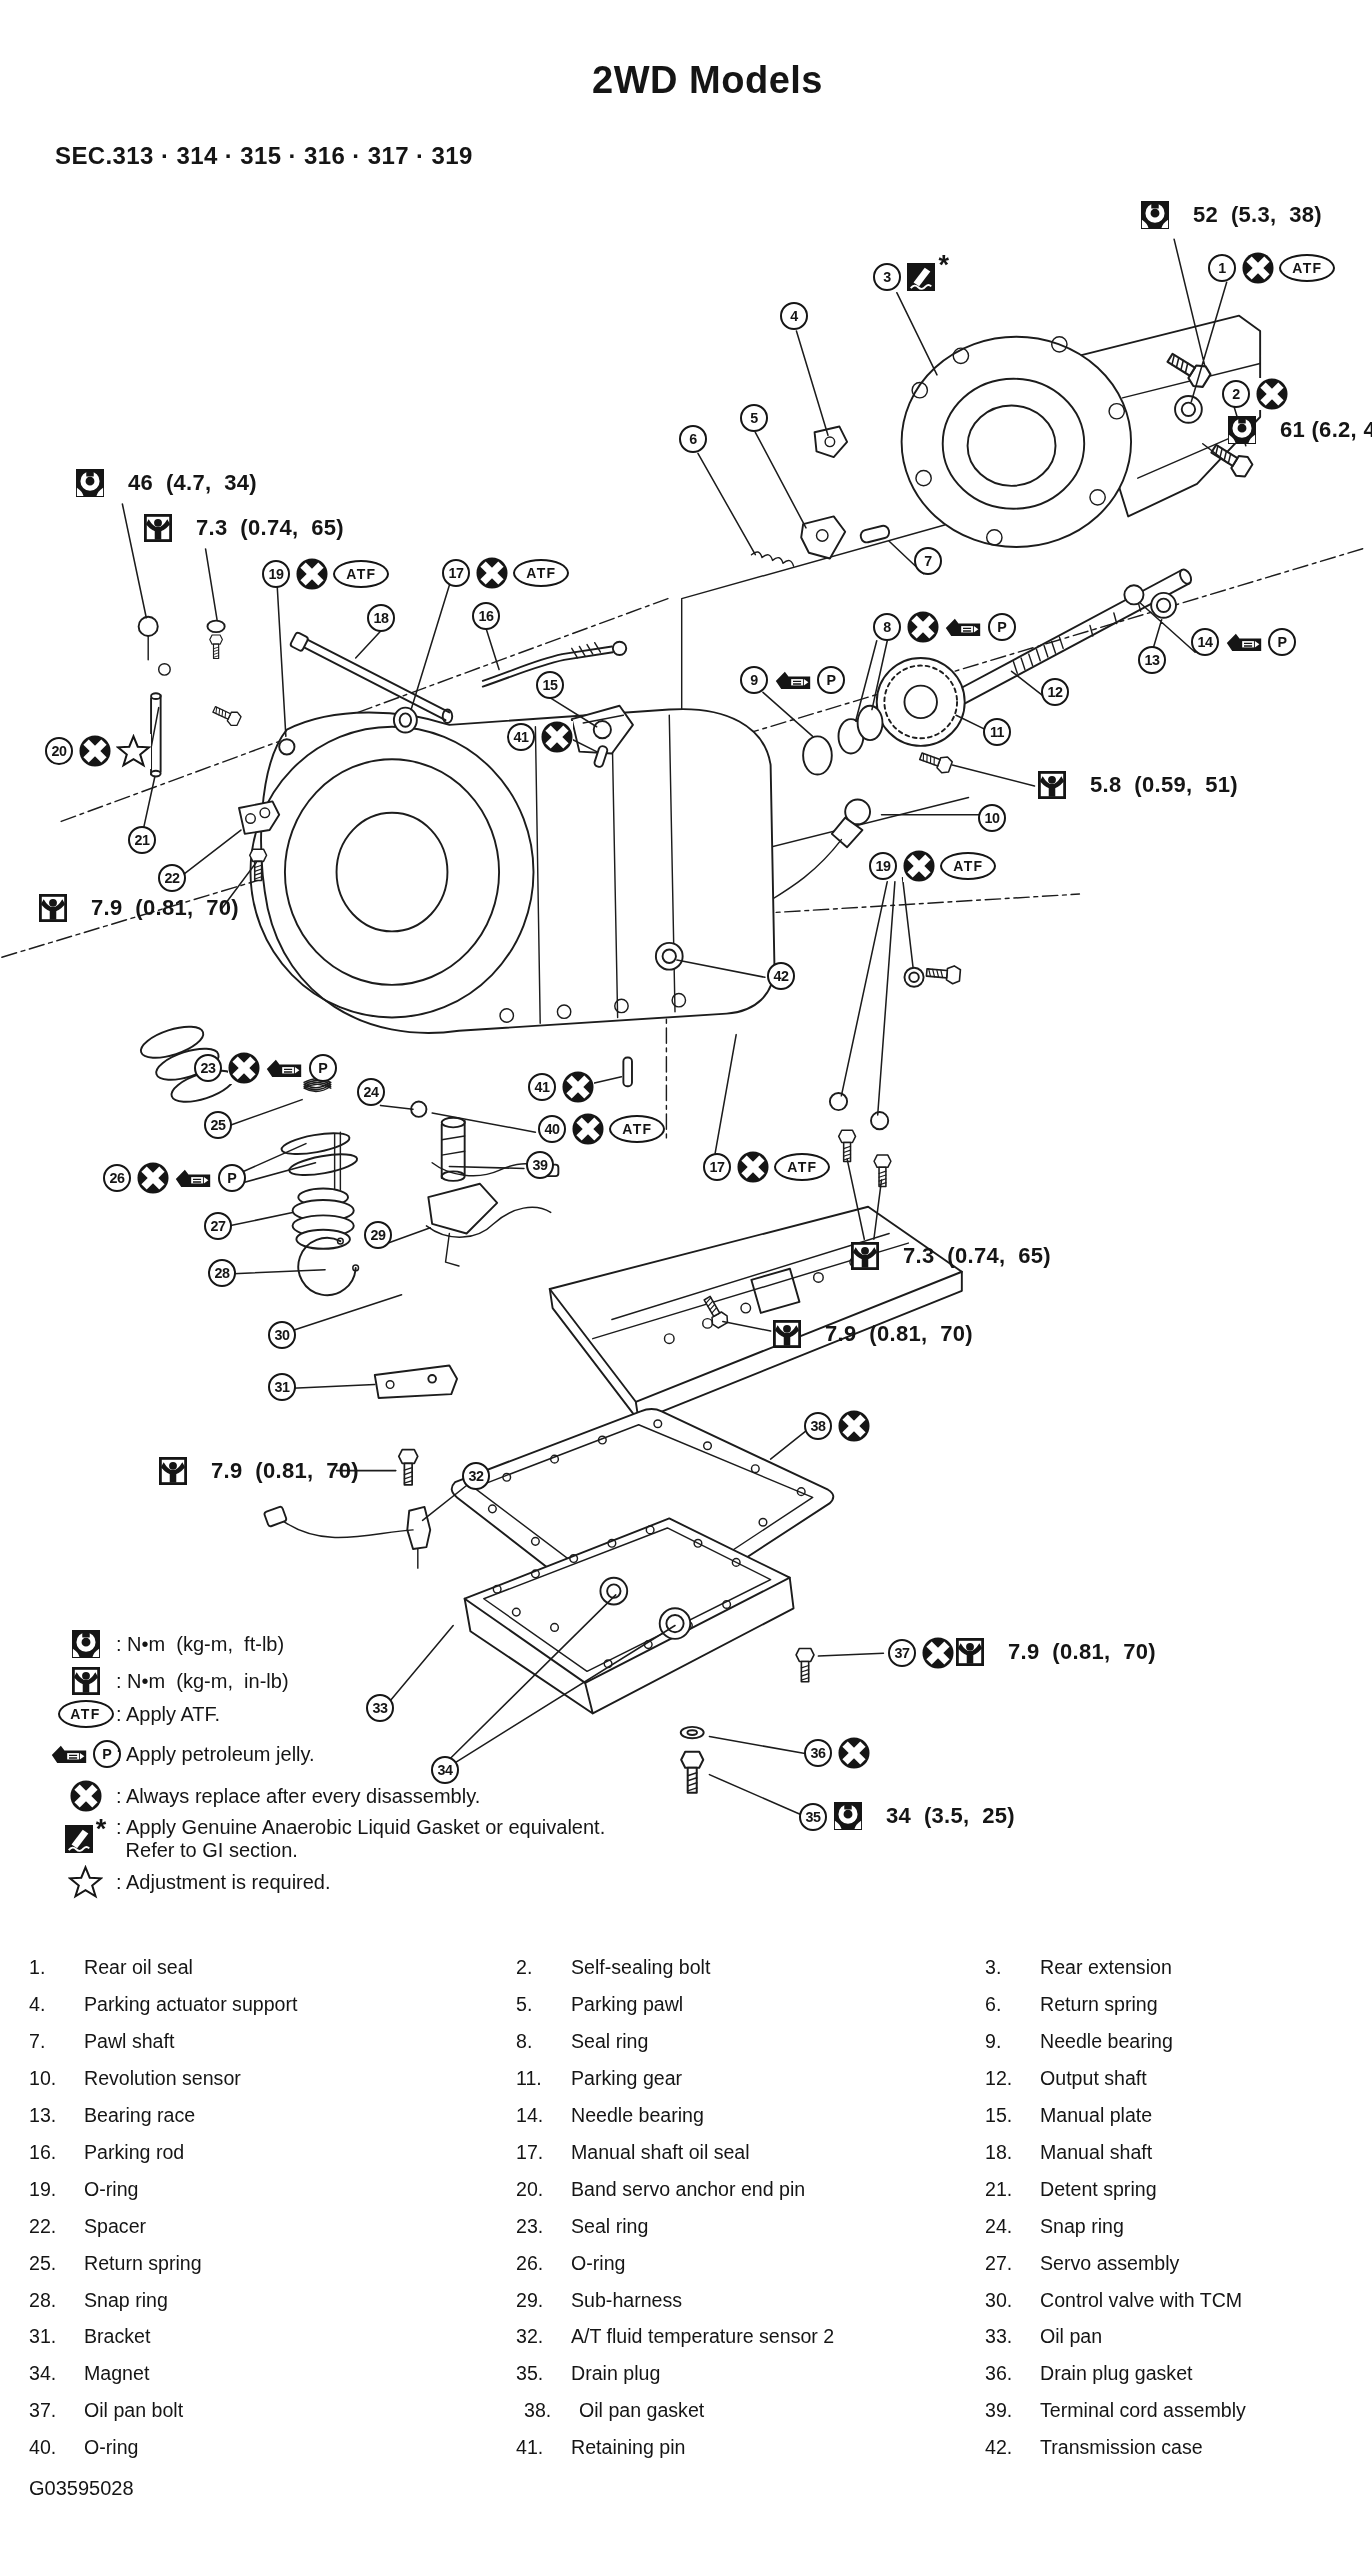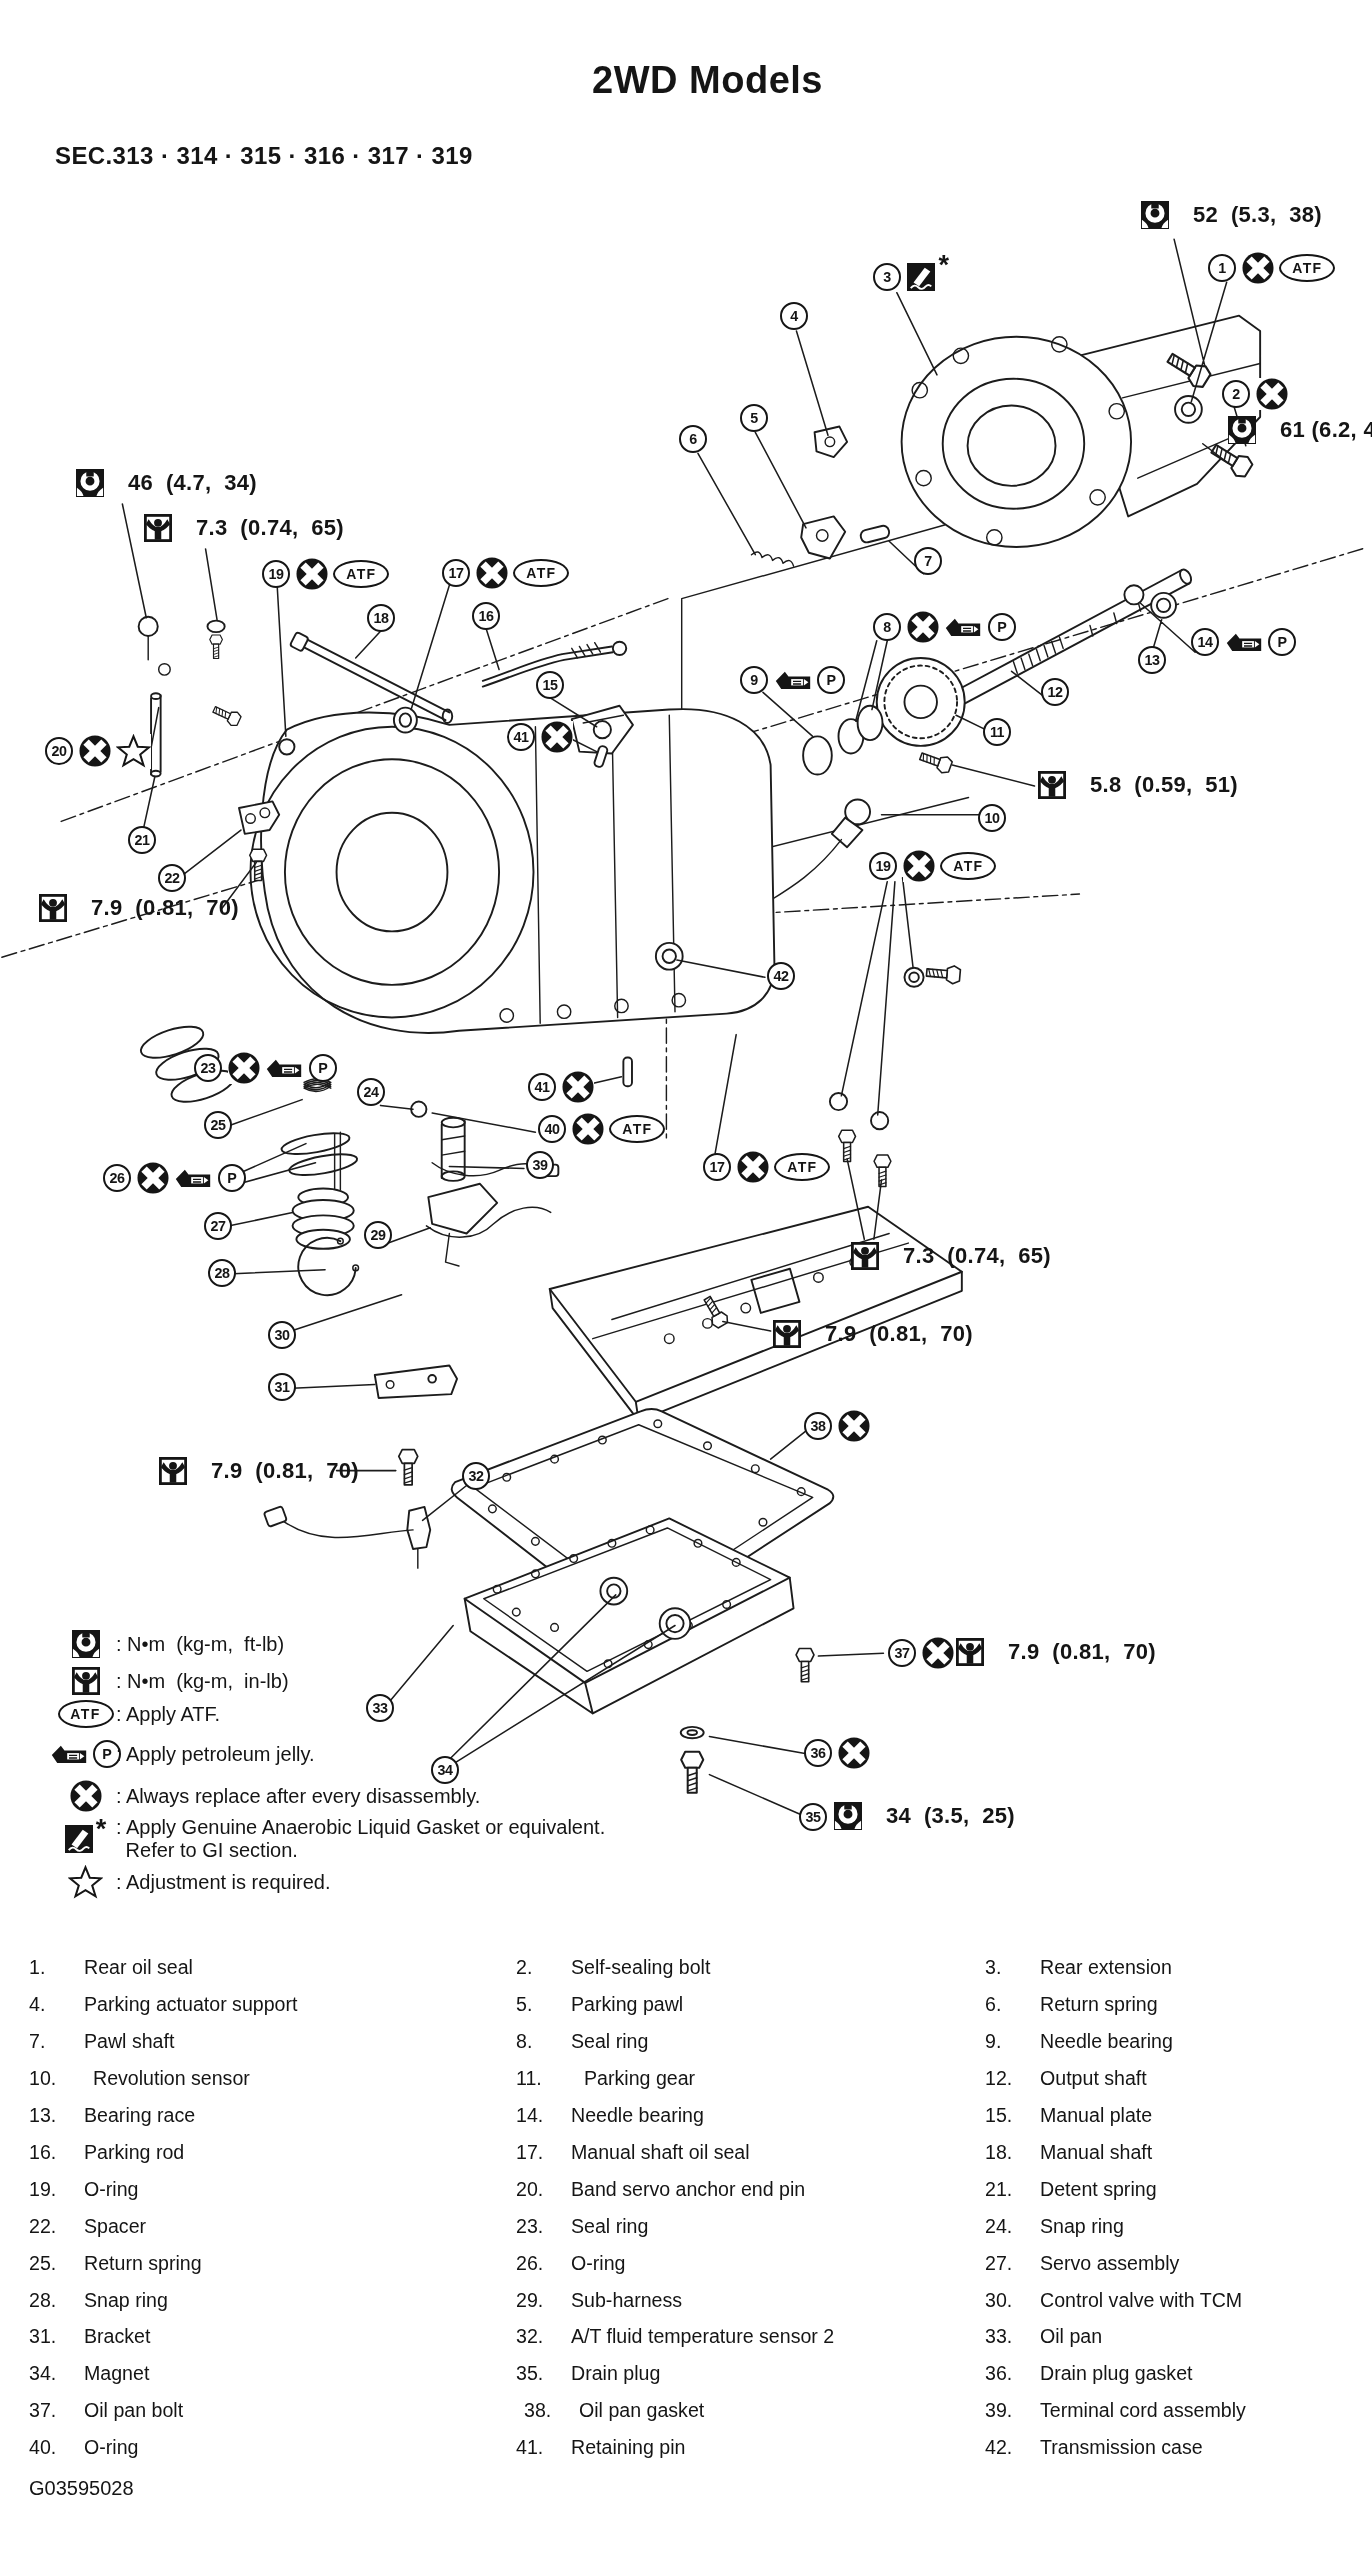--- a/index.html
+++ b/index.html
@@ -804,37 +804,37 @@
         </span>
         <span class="lg-tx">: Adjustment is required.</span>
       </div>
     </div>
 
   <div id="parts">
       <div class="part-col" style="left: 29px; top: 0px;">
         <div class="part-row" style="top: 1956px; left: 0px;"><span class="p-num">1.</span><span class="p-label">Rear oil seal</span></div>
         <div class="part-row" style="top: 1993px; left: 0px;"><span class="p-num">4.</span><span class="p-label">Parking actuator support</span></div>
         <div class="part-row" style="top: 2030px; left: 0px;"><span class="p-num">7.</span><span class="p-label">Pawl shaft</span></div>
-        <div class="part-row" style="top: 2067px; left: 0px; gap: 9px;"><span class="p-num">10.</span><span class="p-label">Revolution sensor</span></div>
+        <div class="part-row" style="top: 2067px; left: 0px;"><span class="p-num">10.</span><span class="p-label">Revolution sensor</span></div>
         <div class="part-row" style="top: 2104px; left: 0px;"><span class="p-num">13.</span><span class="p-label">Bearing race</span></div>
         <div class="part-row" style="top: 2141px; left: 0px;"><span class="p-num">16.</span><span class="p-label">Parking rod</span></div>
         <div class="part-row" style="top: 2178px; left: 0px;"><span class="p-num">19.</span><span class="p-label">O-ring</span></div>
         <div class="part-row" style="top: 2215px; left: 0px;"><span class="p-num">22.</span><span class="p-label">Spacer</span></div>
         <div class="part-row" style="top: 2252px; left: 0px;"><span class="p-num">25.</span><span class="p-label">Return spring</span></div>
         <div class="part-row" style="top: 2289px; left: 0px;"><span class="p-num">28.</span><span class="p-label">Snap ring</span></div>
         <div class="part-row" style="top: 2325px; left: 0px;"><span class="p-num">31.</span><span class="p-label">Bracket</span></div>
         <div class="part-row" style="top: 2362px; left: 0px;"><span class="p-num">34.</span><span class="p-label">Magnet</span></div>
         <div class="part-row" style="top: 2399px; left: 0px;"><span class="p-num">37.</span><span class="p-label">Oil pan bolt</span></div>
         <div class="part-row" style="top: 2436px; left: 0px;"><span class="p-num">40.</span><span class="p-label">O-ring</span></div>
       </div>
       <div class="part-col" style="left: 516px; top: 0px;">
         <div class="part-row" style="top: 1956px; left: 0px;"><span class="p-num">2.</span><span class="p-label">Self-sealing bolt</span></div>
         <div class="part-row" style="top: 1993px; left: 0px;"><span class="p-num">5.</span><span class="p-label">Parking pawl</span></div>
         <div class="part-row" style="top: 2030px; left: 0px;"><span class="p-num">8.</span><span class="p-label">Seal ring</span></div>
-        <div class="part-row" style="top: 2067px; left: 0px; gap: 13px;"><span class="p-num">11.</span><span class="p-label">Parking gear</span></div>
+        <div class="part-row" style="top: 2067px; left: 0px;"><span class="p-num">11.</span><span class="p-label">Parking gear</span></div>
         <div class="part-row" style="top: 2104px; left: 0px;"><span class="p-num">14.</span><span class="p-label">Needle bearing</span></div>
         <div class="part-row" style="top: 2141px; left: 0px;"><span class="p-num">17.</span><span class="p-label">Manual shaft oil seal</span></div>
         <div class="part-row" style="top: 2178px; left: 0px;"><span class="p-num">20.</span><span class="p-label">Band servo anchor end pin</span></div>
         <div class="part-row" style="top: 2215px; left: 0px;"><span class="p-num">23.</span><span class="p-label">Seal ring</span></div>
         <div class="part-row" style="top: 2252px; left: 0px;"><span class="p-num">26.</span><span class="p-label">O-ring</span></div>
         <div class="part-row" style="top: 2289px; left: 0px;"><span class="p-num">29.</span><span class="p-label">Sub-harness</span></div>
         <div class="part-row" style="top: 2325px; left: 0px;"><span class="p-num">32.</span><span class="p-label">A/T fluid temperature sensor 2</span></div>
         <div class="part-row" style="top: 2362px; left: 0px;"><span class="p-num">35.</span><span class="p-label">Drain plug</span></div>
         <div class="part-row" style="top: 2399px; left: 8px;"><span class="p-num">38.</span><span class="p-label">Oil pan gasket</span></div>
         <div class="part-row" style="top: 2436px; left: 0px;"><span class="p-num">41.</span><span class="p-label">Retaining pin</span></div>

